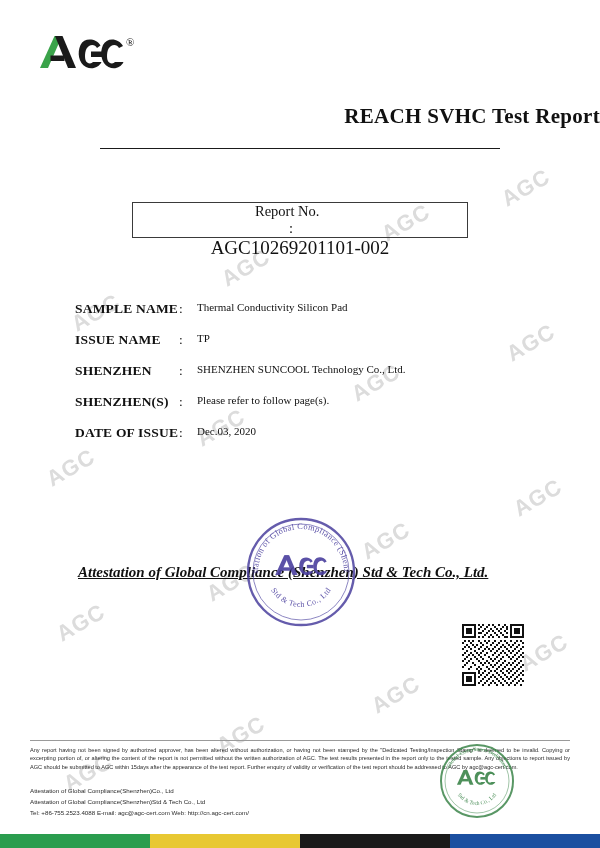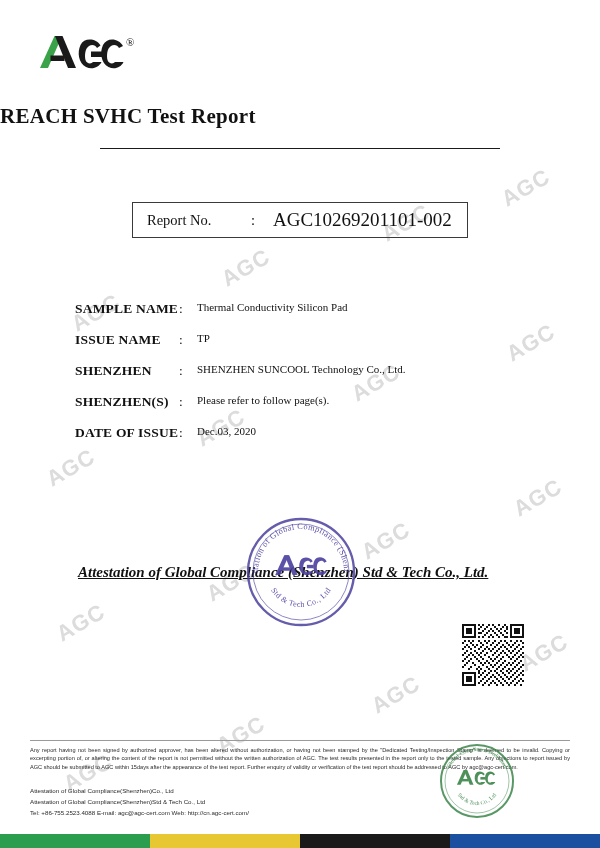--- a/index.html
+++ b/index.html
@@ -35,21 +35,21 @@
     margin-left: 2px;
     margin-top: 2px;
   }
 
   
   .title {
     position: absolute;
     left: 0;
     top: 104px;
     width: 600px;
-    text-align: left;
+    text-align: right;
     font-family: "Liberation Serif", serif;
     font-weight: bold;
     font-size: 21px;
     letter-spacing: 0.3px;
     color: #111;
   }
   .title-rule {
     position: absolute;
     left: 100px;
     top: 148px;
@@ -62,20 +62,21 @@
   .report-box {
     position: absolute;
     left: 132px;
     top: 202px;
     width: 336px;
     height: 36px;
     border: 1px solid #3a3a3a;
     box-sizing: border-box;
     display: flex;
     align-items: center;
+    flex-direction: column;
   }
   .report-label {
     font-size: 14.5px;
     color: #111;
     padding-left: 14px;
     width: 104px;
   }
   .report-colon {
     font-size: 14.5px;
     color: #111;

